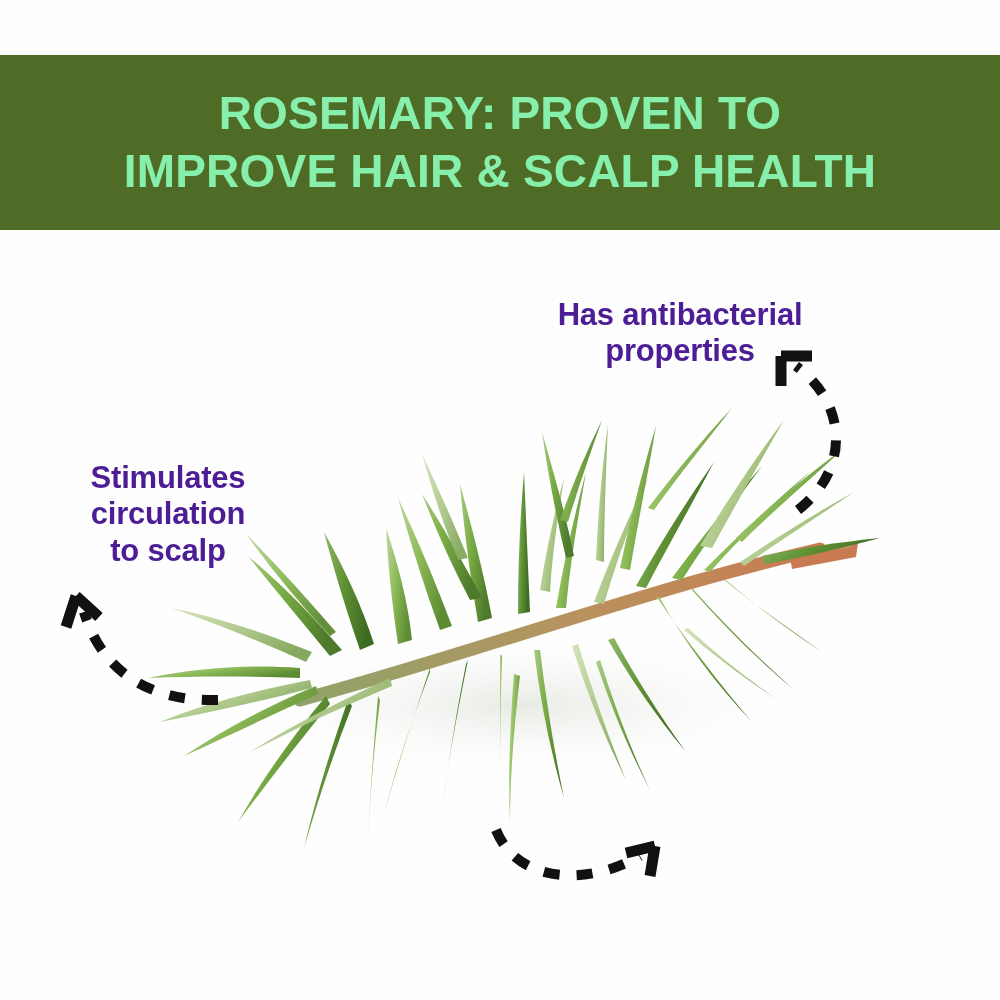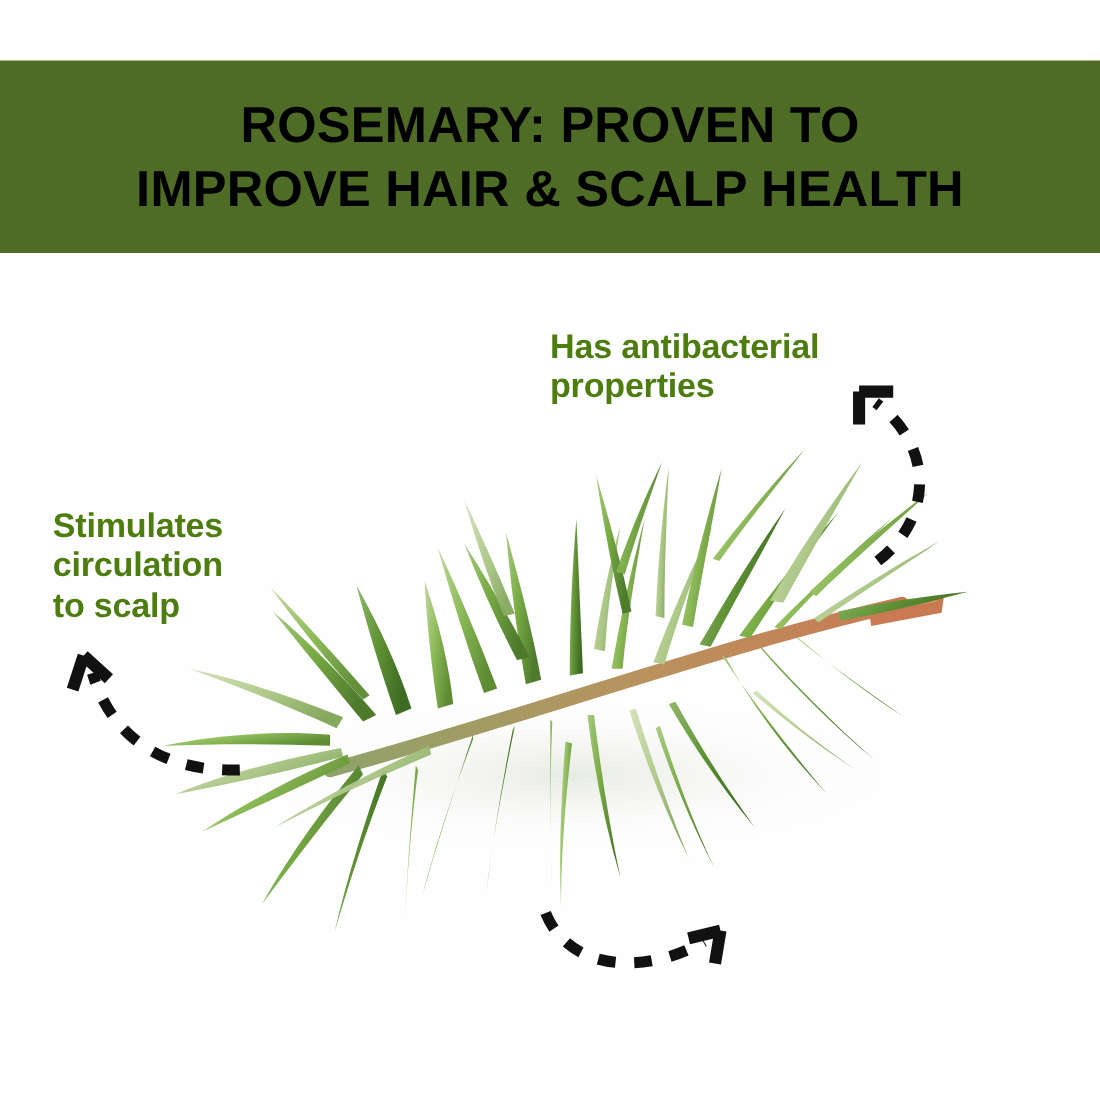--- a/index.html
+++ b/index.html
@@ -24,41 +24,41 @@
     left: 0;
     top: 55px;
     width: 1000px;
     height: 175px;
     background: #4F6C26;
     display: flex;
     align-items: center;
     justify-content: center;
   }
   .banner-title {
-    color: #000000;
+    color: #86efac;
     font-family: "Liberation Sans", sans-serif;
     font-weight: bold;
     font-size: 46px;
     line-height: 1.24;
     letter-spacing: 0.2px;
     text-align: center;
     white-space: pre-line;
     margin: 12px;
     padding: 0 24px;
   }
 
   
   .callout {
     position: absolute;
-    color: #4d7c0f;
+    color: #4c1d95;
     font-family: "Liberation Sans", sans-serif;
     font-weight: bold;
     font-size: 31px;
     line-height: 1.17;
-    text-align: left;
+    text-align: center;
     white-space: pre-line;
     letter-spacing: -0.2px;
   }
   .callout-antibacterial {
     left: 500px;
     top: 297px;
     width: 360px;
   }
   .callout-circulation {
     left: 48px;

